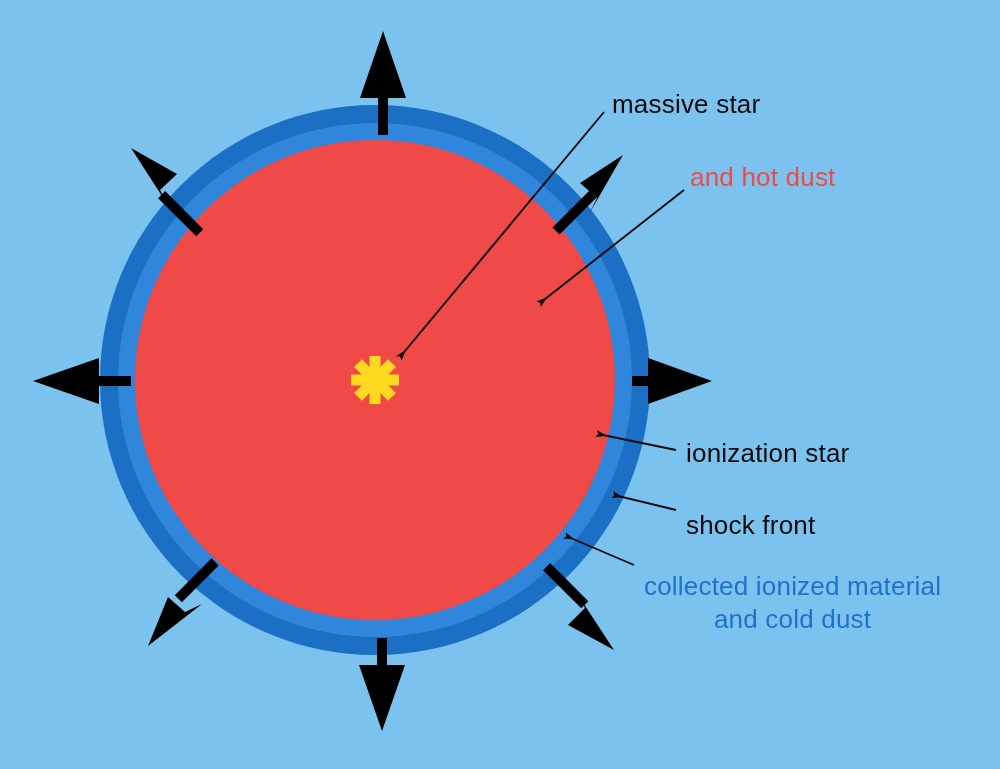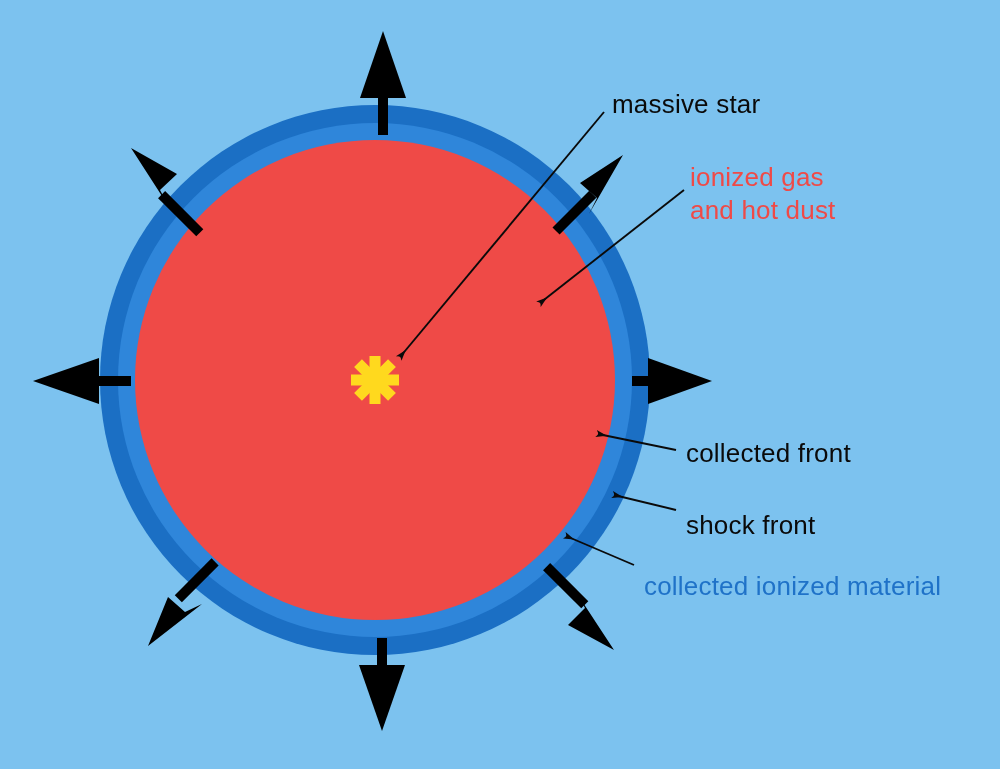--- a/index.html
+++ b/index.html
@@ -129,25 +129,25 @@
 
       <line x1="676" y1="510" x2="614" y2="495" marker-end="url(#lead-arrow)"></line>
 
       <line x1="634" y1="565" x2="566" y2="536" marker-end="url(#lead-arrow)"></line>
     </g>
   </svg>
 
   <div class="lbl lbl-black" id="label-massive-star">massive star</div>
 
   <div class="lbl lbl-red" id="label-ionized-gas">
-    <div>ionized gas</div>
     <div>and hot dust</div>
   </div>
 
-  <div class="lbl lbl-black" id="label-ionization-front">collected front</div>
+  <div class="lbl lbl-black" id="label-ionization-front">ionization star</div>
 
   <div class="lbl lbl-black" id="label-shock-front">shock front</div>
 
   <div class="lbl lbl-blue lbl-center" id="label-collected">
     <div>collected ionized material</div>
+    <div>and cold dust</div>
   </div>
 
 </div>
 
 </body></html>

